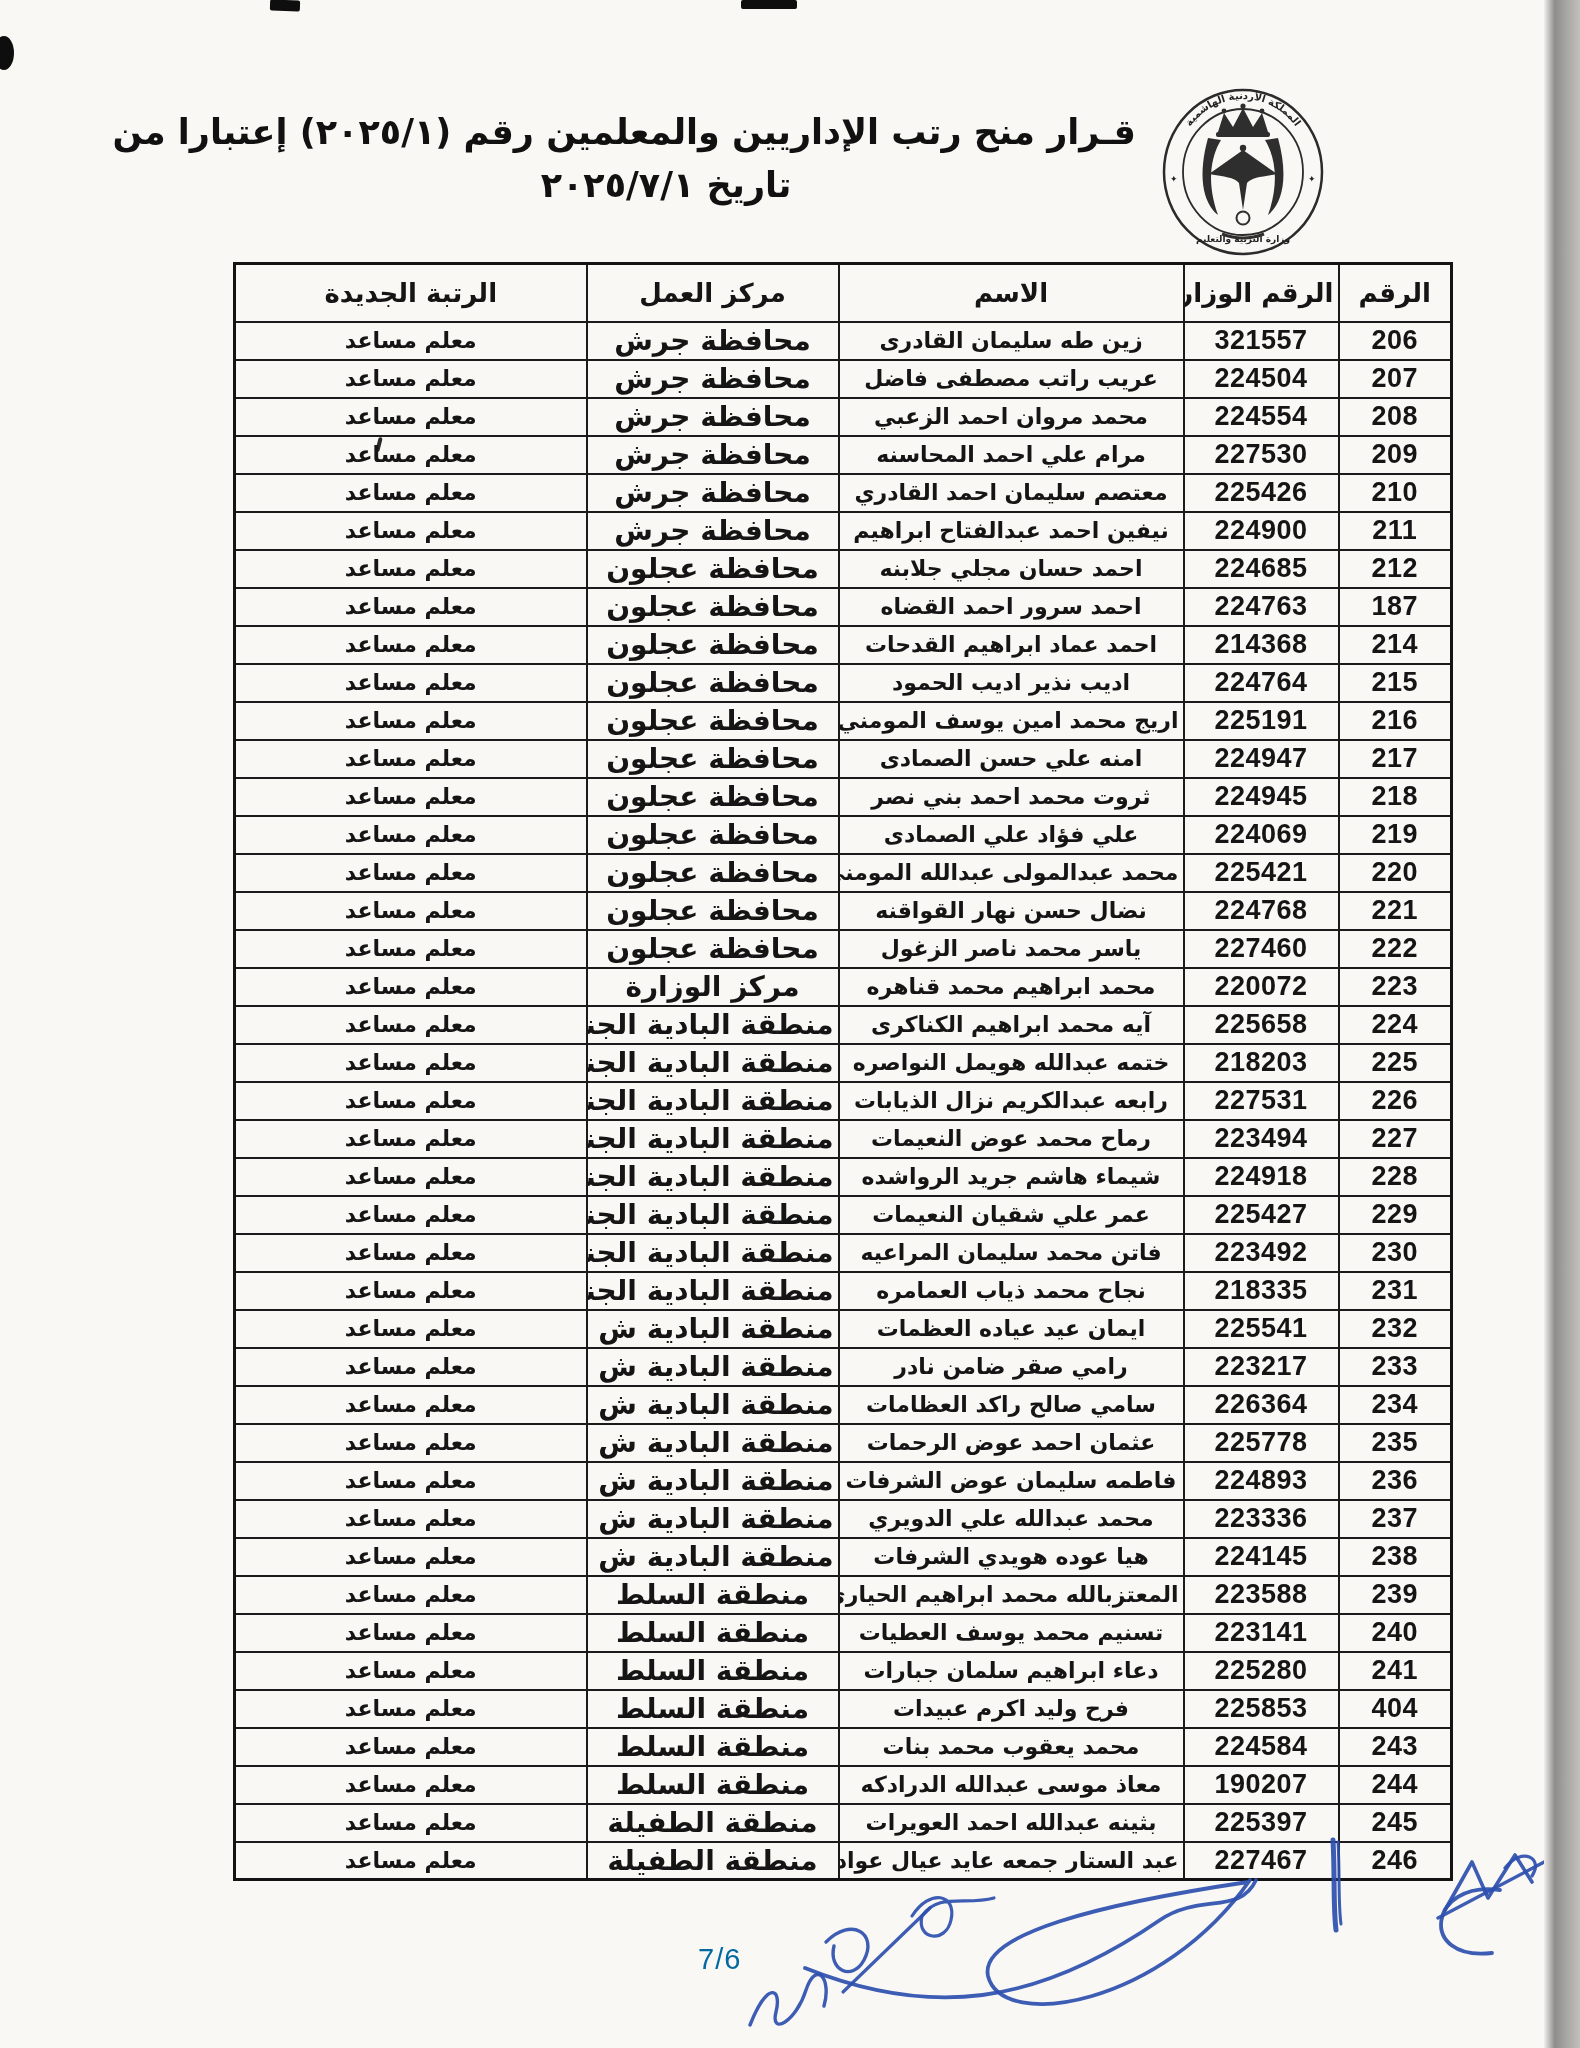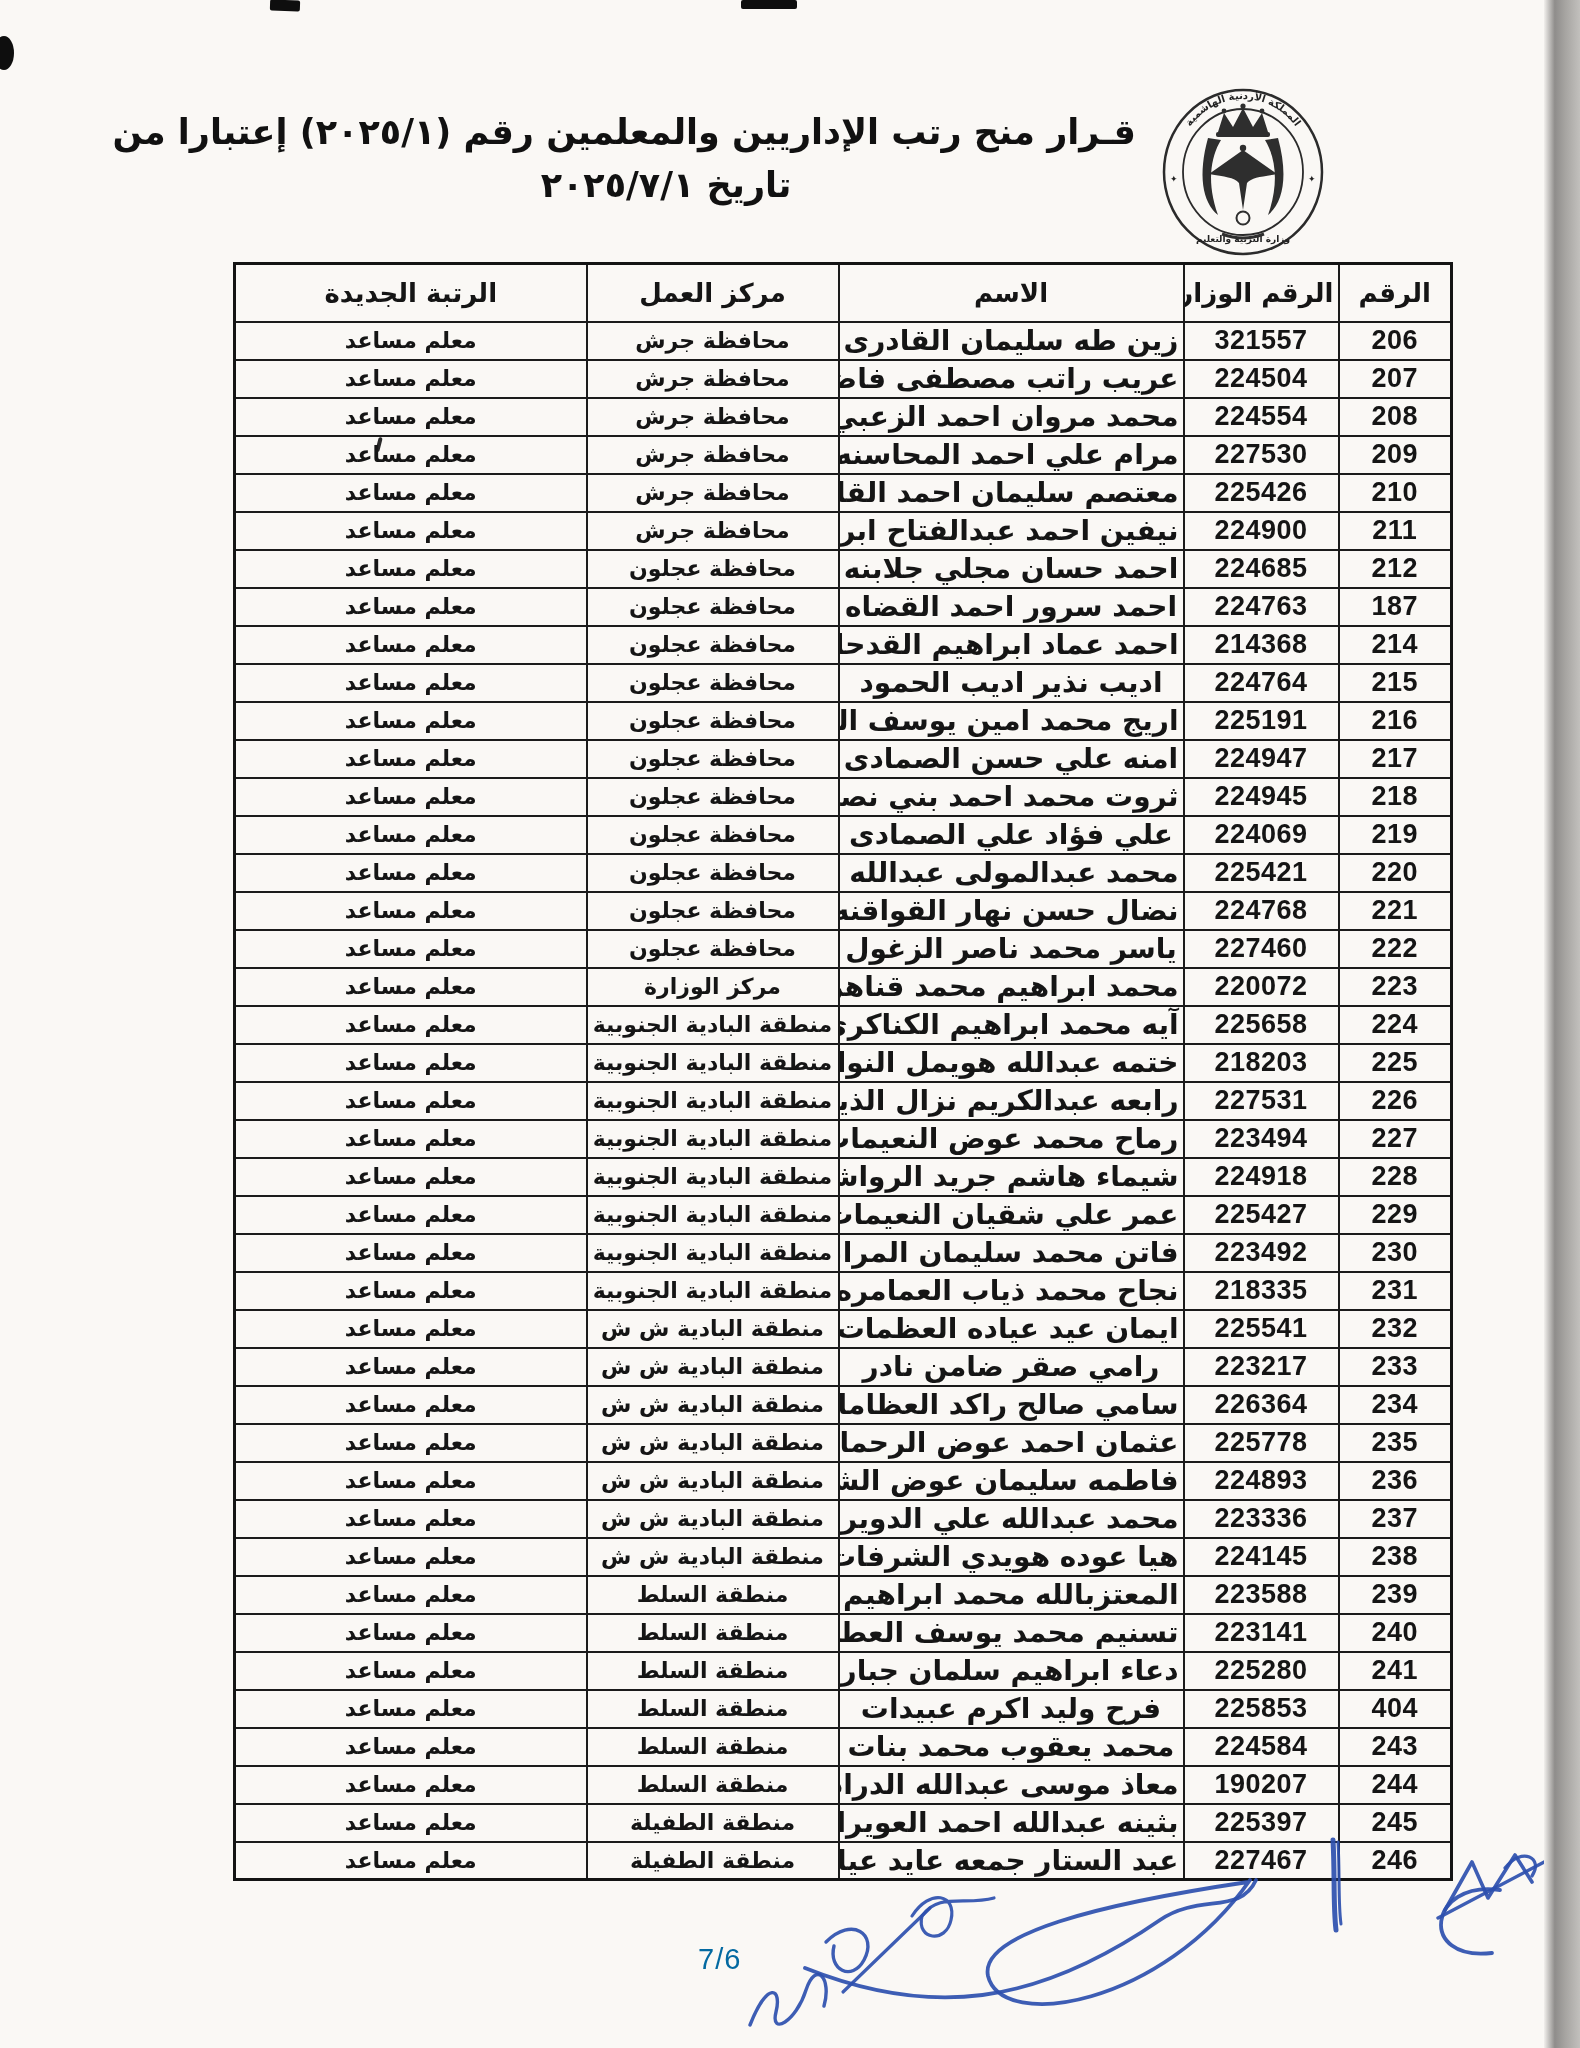--- a/index.html
+++ b/index.html
@@ -44,22 +44,22 @@
   .doc-table th,.doc-table td{
     border:2px solid #1b1b1b;
     text-align:center;vertical-align:middle;
     overflow:hidden;white-space:nowrap;
     font-weight:bold;color:#151515;
     padding:0 4px;box-sizing:border-box;
   }
   .doc-table th{height:58px;font-size:26px;margin-left:12px;}
   .doc-table td{height:38px;}
   td.col-num,td.col-min{font-family:"Liberation Sans",sans-serif;font-size:27px;letter-spacing:.5px;}
-  td.col-name{font-size:28px;}
-  td.col-wc{font-size:22px;}
+  td.col-name{font-size:22px;}
+  td.col-wc{font-size:28px;}
   td.col-rank{font-size:22px;margin-left:19px;}
 
   .page-number{
     position:absolute;left:698px;top:1943px;
     font-family:"Liberation Sans",sans-serif;
     font-size:29px;color:#0369a1;letter-spacing:1px;
   }
 
   .signatures{position:absolute;left:600px;top:1820px;width:980px;height:228px;}
   .signatures path{fill:none;stroke:var(--ink,#2d4fae);stroke-linecap:round;stroke-linejoin:round;opacity:.92;}

